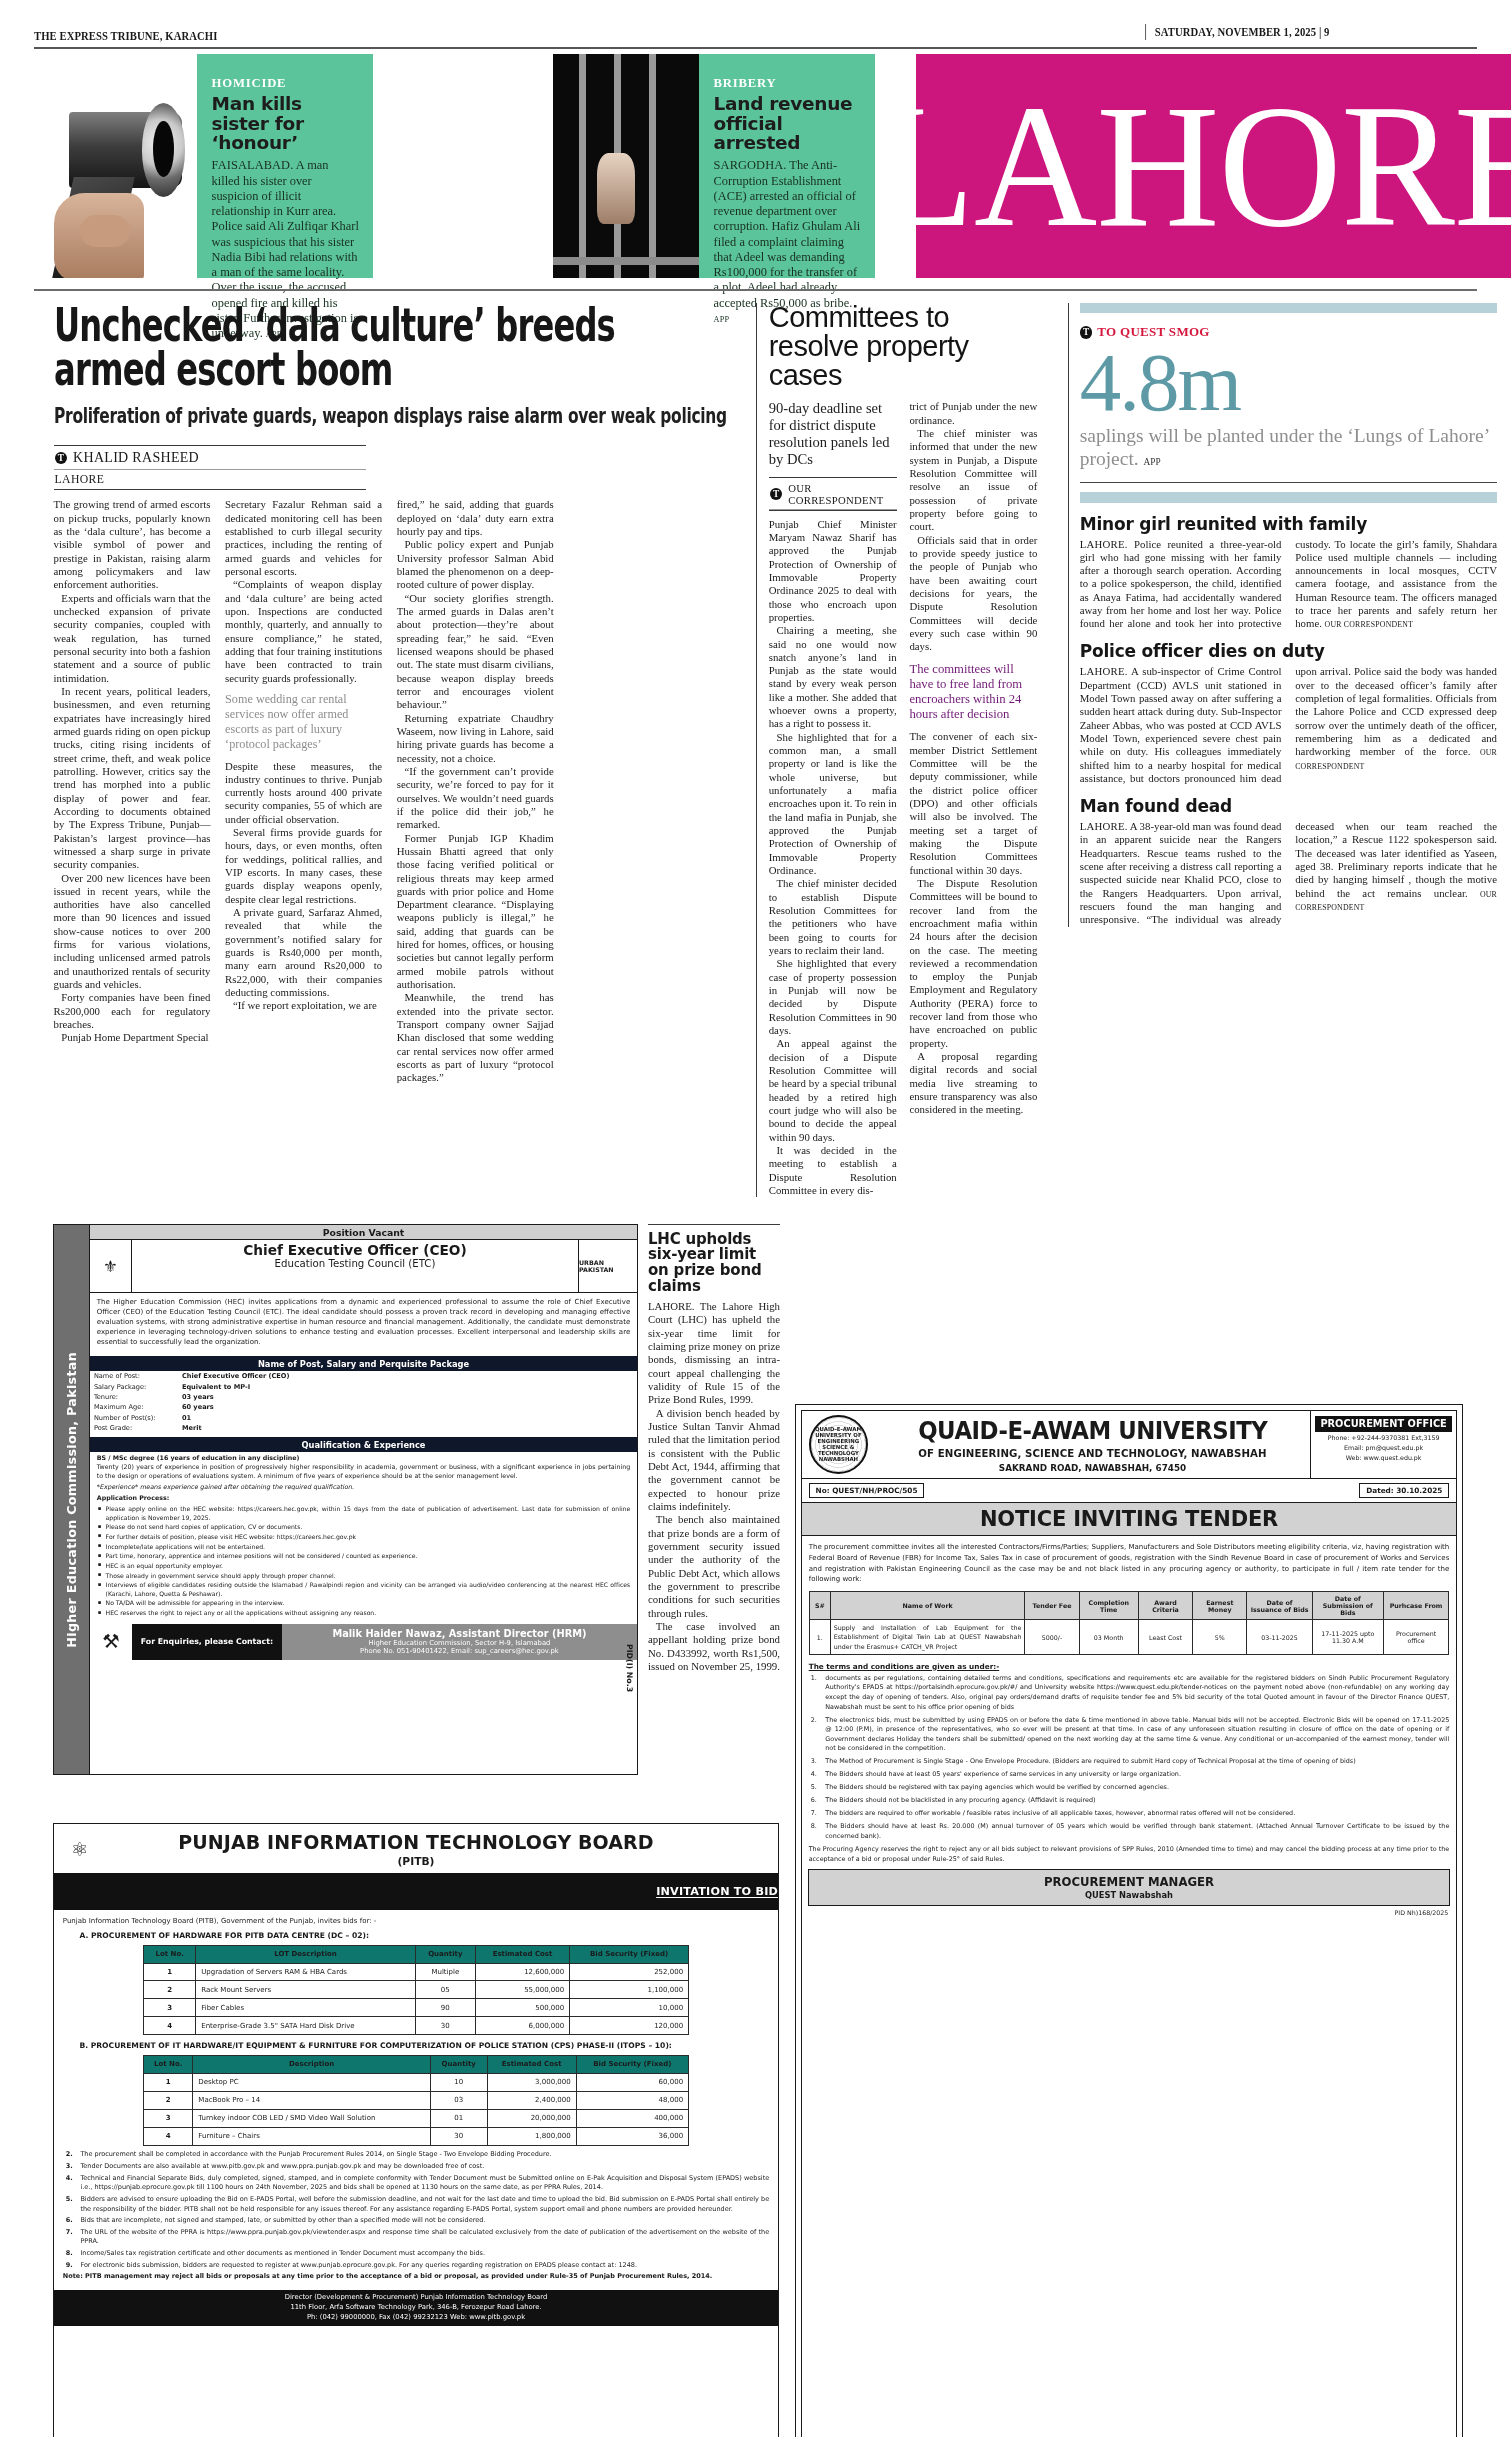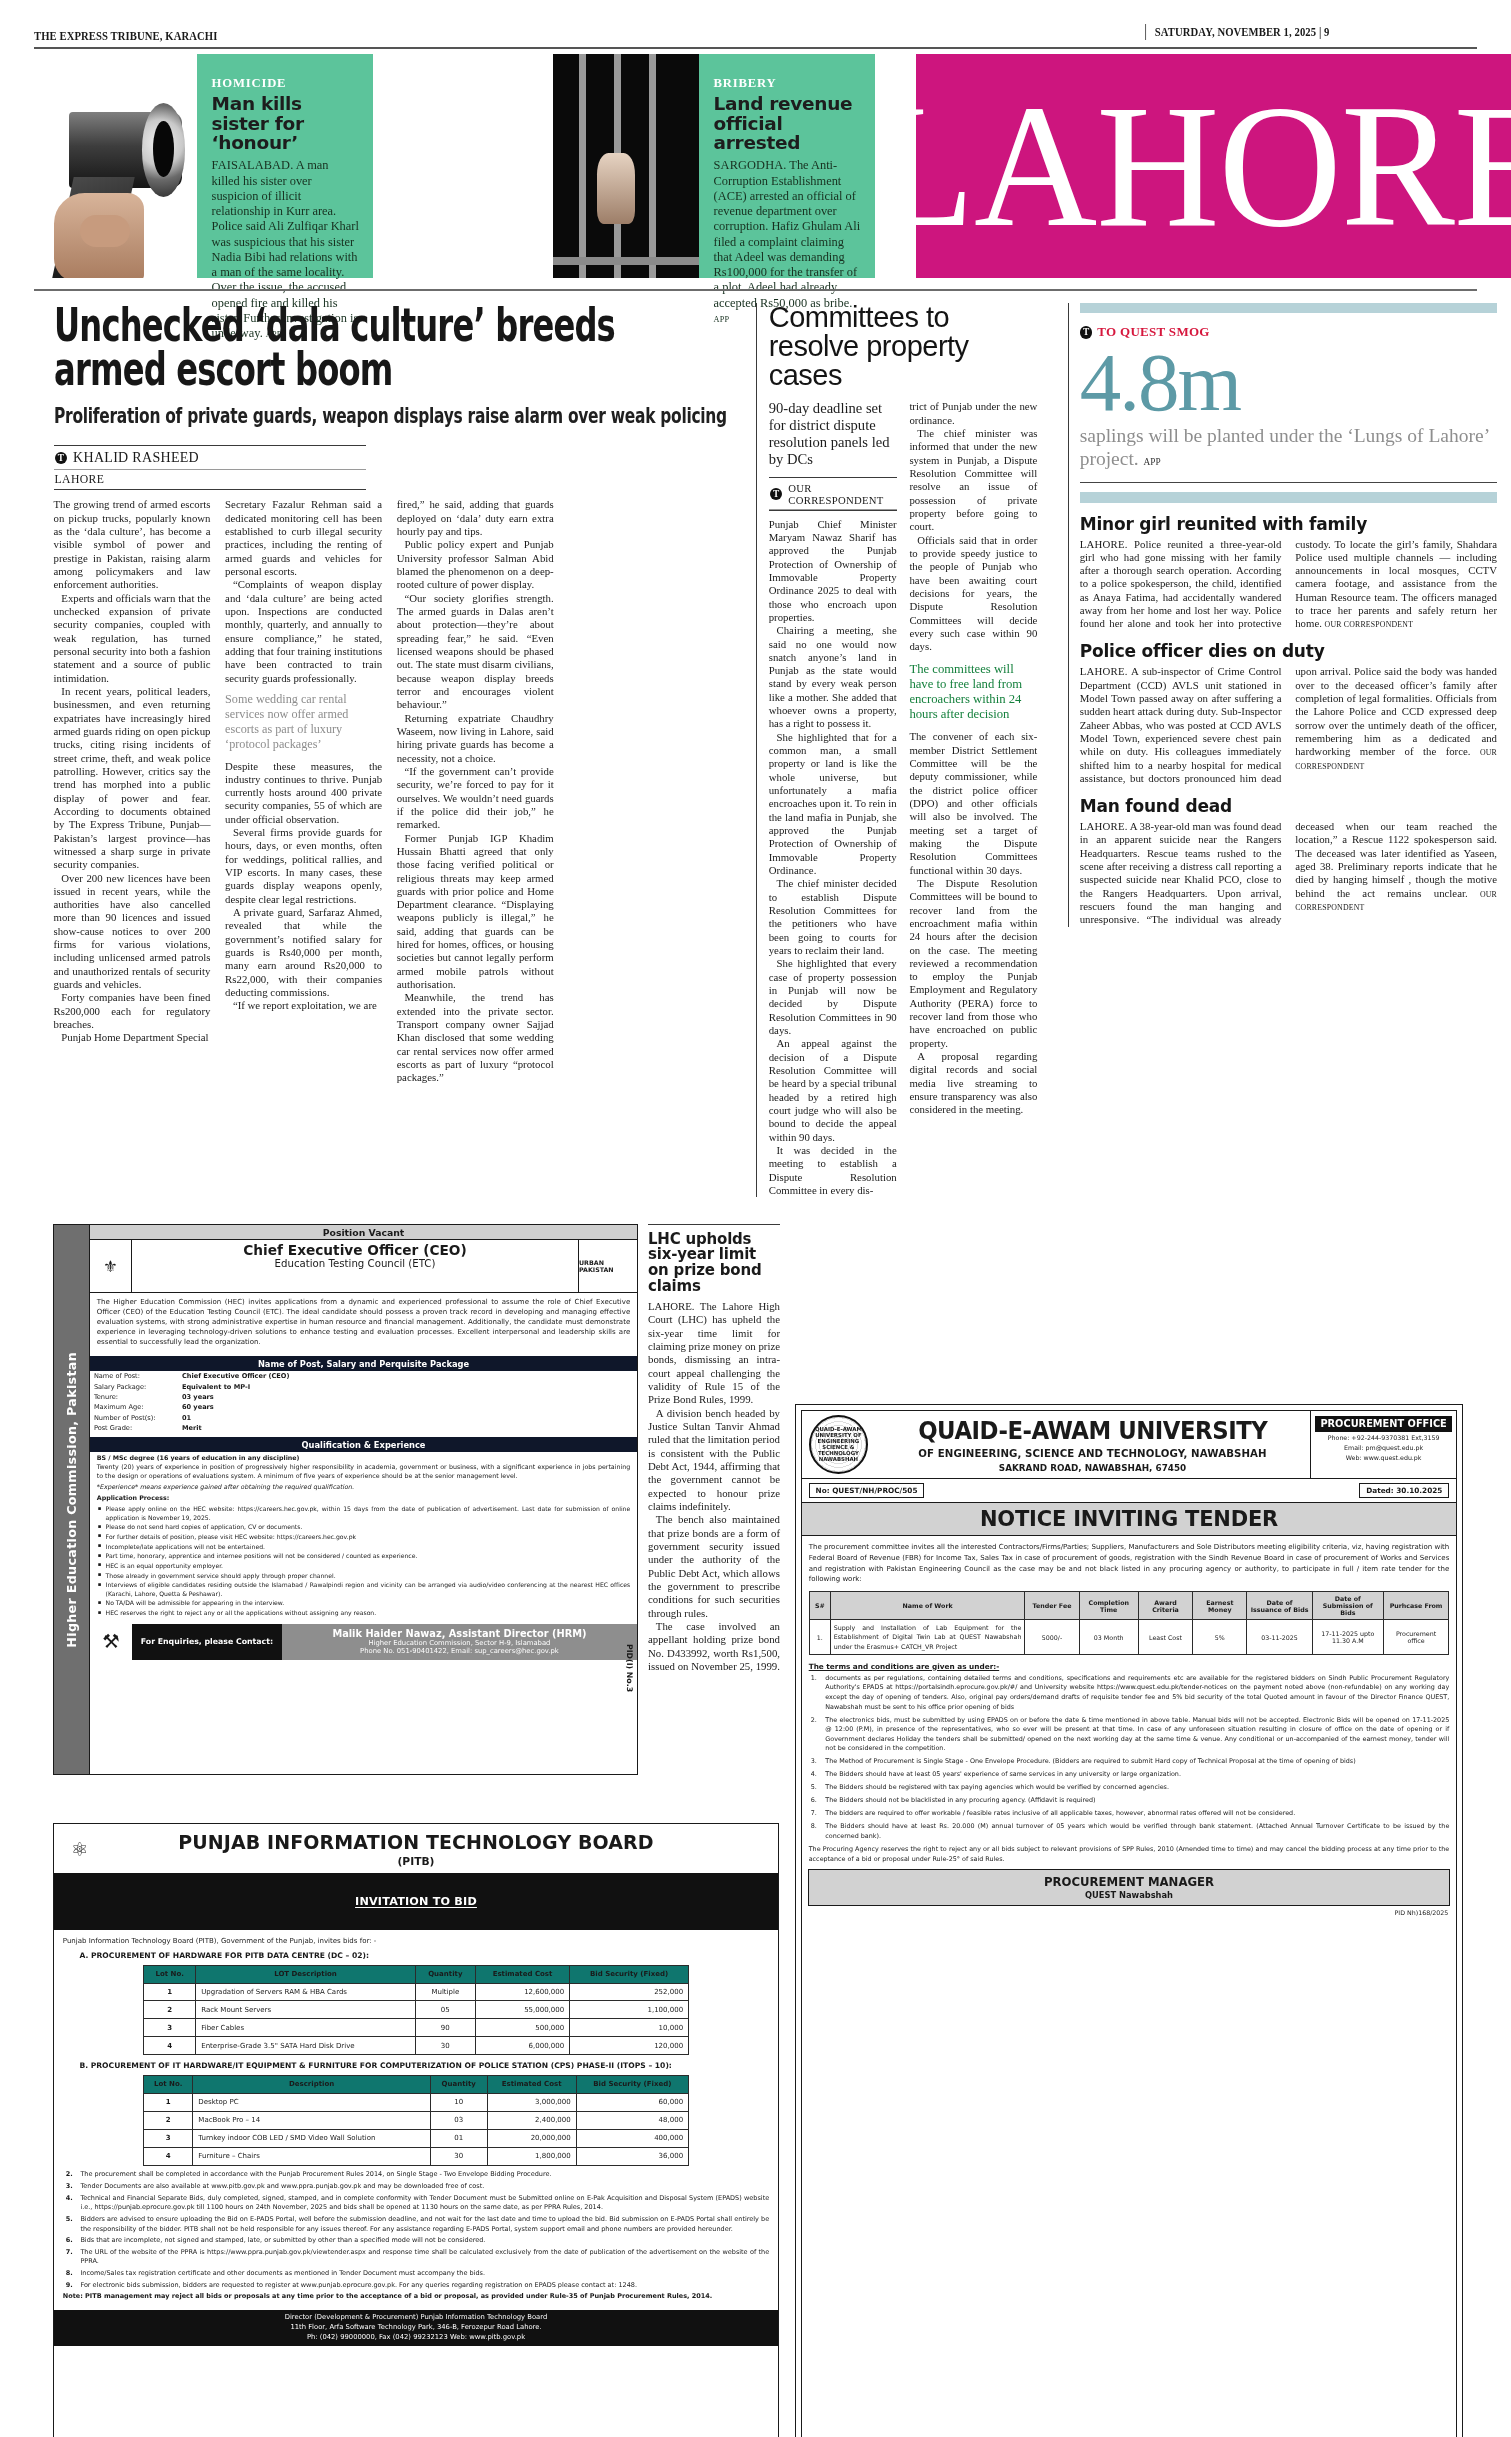--- a/index.html
+++ b/index.html
@@ -97,21 +97,21 @@
                margin:6.8px 0 6.8px 0; }
 
   
   .center { position:absolute; left:722px; top:9.8px; width:288px; padding-left:11.7px;
             border-left:1px solid #3a3a3a; }
   .center h1 { font-family:Liberation Sans, sans-serif; font-weight:400; font-size:29px;
                line-height:1.0; letter-spacing:-0.5px; color:#141414; }
   .center .deck-wrap { margin-top:10.7px; display:flex; gap:12.7px; }
   .center .deck { width:128px; font-size:14.6px; line-height:1.16; color:#1c1c1c; }
   .center .byline-box { width:128px; margin-top:8.8px; }
-  .sidequote { color:#15803d; font-size:12.7px; line-height:1.2; margin:7.8px 0; }
+  .sidequote { color:#701a75; font-size:12.7px; line-height:1.2; margin:7.8px 0; }
 
   
   .right { position:absolute; left:1034px; top:9.8px; width:429px; padding-left:10.7px;
            border-left:1px solid #3a3a3a; }
   .tealbar { height:10.7px; background:#b6d2d8; width:100%; }
   .smogkick { display:flex; align-items:center; gap:4.9px; margin-top:10.7px; }
   .smogkick .lbl { color:#d6173d; font-size:13px; font-weight:700; letter-spacing:0.3px; }
   .bignum { font-family:"Liberation Serif", serif; font-size:83px; line-height:.92;
             color:#5d9aa6; margin-top:3.9px; letter-spacing:-2px; }
   .smogdeck { font-size:19.5px; line-height:1.14; color:#8e8e8e; margin-top:4.9px; }
@@ -174,22 +174,22 @@
   .lhc .rule { height:1px; background:#3a3a3a; margin-bottom:6.8px; }
 
   
   #ad-pitb { left:53px; top:1823px; width:726px; height:800px; }
   .pitb-head { display:flex; align-items:center; gap:8.8px; padding:4.9px 8.8px 2.9px 8.8px; }
   .pitb-crest { width:34px; height:41px; display:flex; align-items:center; justify-content:center;
                 font-size:19.5px; flex:none; }
   .pitb-head .ttl { flex:1; text-align:center; }
   .pitb-head .ttl .a { font-size:19px; font-weight:700; letter-spacing:0.1px; }
   .pitb-head .ttl .b { font-size:10.7px; font-weight:700; margin-top:2px; }
-  .pitb-invite { background:#111; color:#fff; text-align:center; font-size:11.2px; font-weight:700;
-                 padding:22px 0; letter-spacing:0.2px; }
+  .pitb-invite { background:#111; color:#fff; text-align:right; font-size:11.2px; font-weight:700;
+                 padding:12px 0; letter-spacing:0.2px; }
   .pitb-invite u { text-underline-offset:2px; }
   .pitb-body { padding:5.9px 8.8px 4.9px 8.8px; font-size:7px; line-height:1.45; }
   .pitb-sec { font-size:7.6px; font-weight:700; margin:3.9px 0 3.9px 16.6px; }
   .pitb-tbl { border-collapse:collapse; margin:0 auto 4.9px auto; width:546px;
               font-size:7px; }
   .pitb-tbl th, .pitb-tbl td { border:0.8px solid #2b2b2b; padding:3.4px 4.9px; }
   .pitb-tbl thead th { background:#0f766e; font-weight:700; text-align:center; }
   .pitb-tbl td.num { text-align:center; font-weight:700; }
   .pitb-tbl td.qty { text-align:center; }
   .pitb-tbl td.money { text-align:right; }

